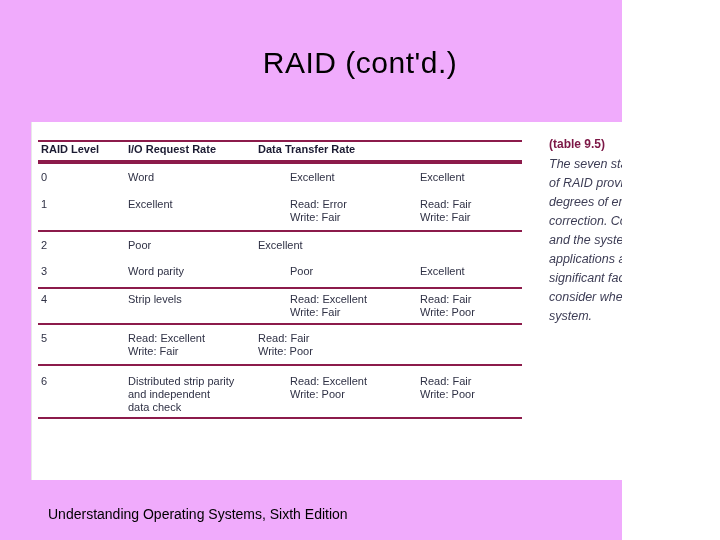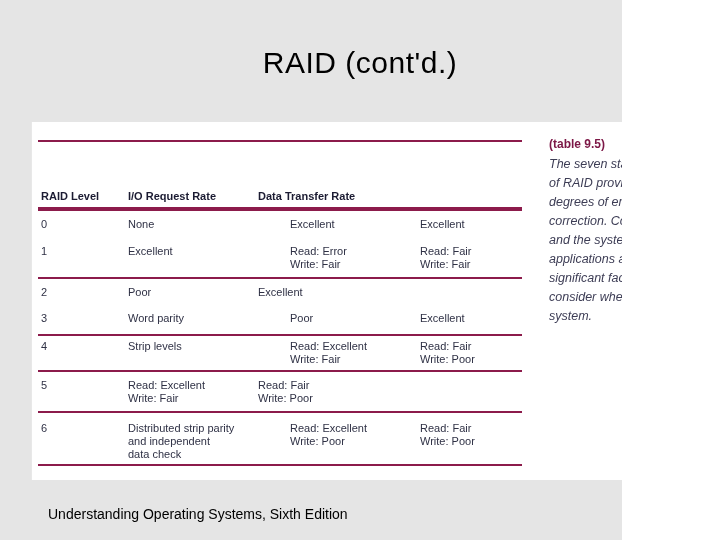--- a/index.html
+++ b/index.html
@@ -1,19 +1,19 @@
 <!DOCTYPE html>
 <html><head>
 <meta charset="utf-8">
 <style>
   html,body{margin:0;padding:0;background:#ffffff;}
   .slide{
     position:relative;
     width:622px;height:540px;
-    background:#e5e5e5;
+    background:#f0abfc;
     font-family:"Liberation Sans", sans-serif;
     overflow:hidden;
   }
   .title{
     position:absolute;
     top:46px;left:0;width:720px;
     margin:0;
     text-align:center;
     font-size:30px;
     font-weight:400;
@@ -33,25 +33,24 @@
     left:6px;top:18px;
     width:484px;
     color:#2f3145;
     font-size:11px;
     line-height:13px;
   }
   .rule-top{height:2px;background:#8c1b4b;}
   .rule-thick{height:4px;background:#8c1b4b;}
   .thead{
     display:flex;
-    padding:16px 0 4px 3px;
+    padding:1px 0 4px 3px;
     font-weight:bold;
     color:#1b1b32;
     font-size:11px;
-    margin-top:32px;
   }
   .row{
     display:flex;
     box-sizing:border-box;
     padding-left:3px;
     white-space:pre-line;
   }
   .c1{width:87px;flex:0 0 87px;}
   .c2{width:162px;flex:0 0 162px;}
   .c3{width:130px;flex:0 0 130px;}
@@ -110,21 +109,21 @@
       <div class="thead">
         <div class="c1">RAID Level</div>
         <div class="c3">I/O Request Rate</div>
         <div class="c4">Data Transfer Rate</div>
       </div>
 
       <div class="rule-thick"></div>
 
       <div class="row r0">
         <div class="c1">0</div>
-        <div class="c2">None</div>
+        <div class="c2">Word</div>
         <div class="c3">Excellent</div>
         <div class="c4">Excellent</div>
       </div>
 
       <div class="row r1">
         <div class="c1">1</div>
         <div class="c2">Excellent</div>
         <div class="c3">Read: Error
 Write: Fair</div>
         <div class="c4">Read: Fair

